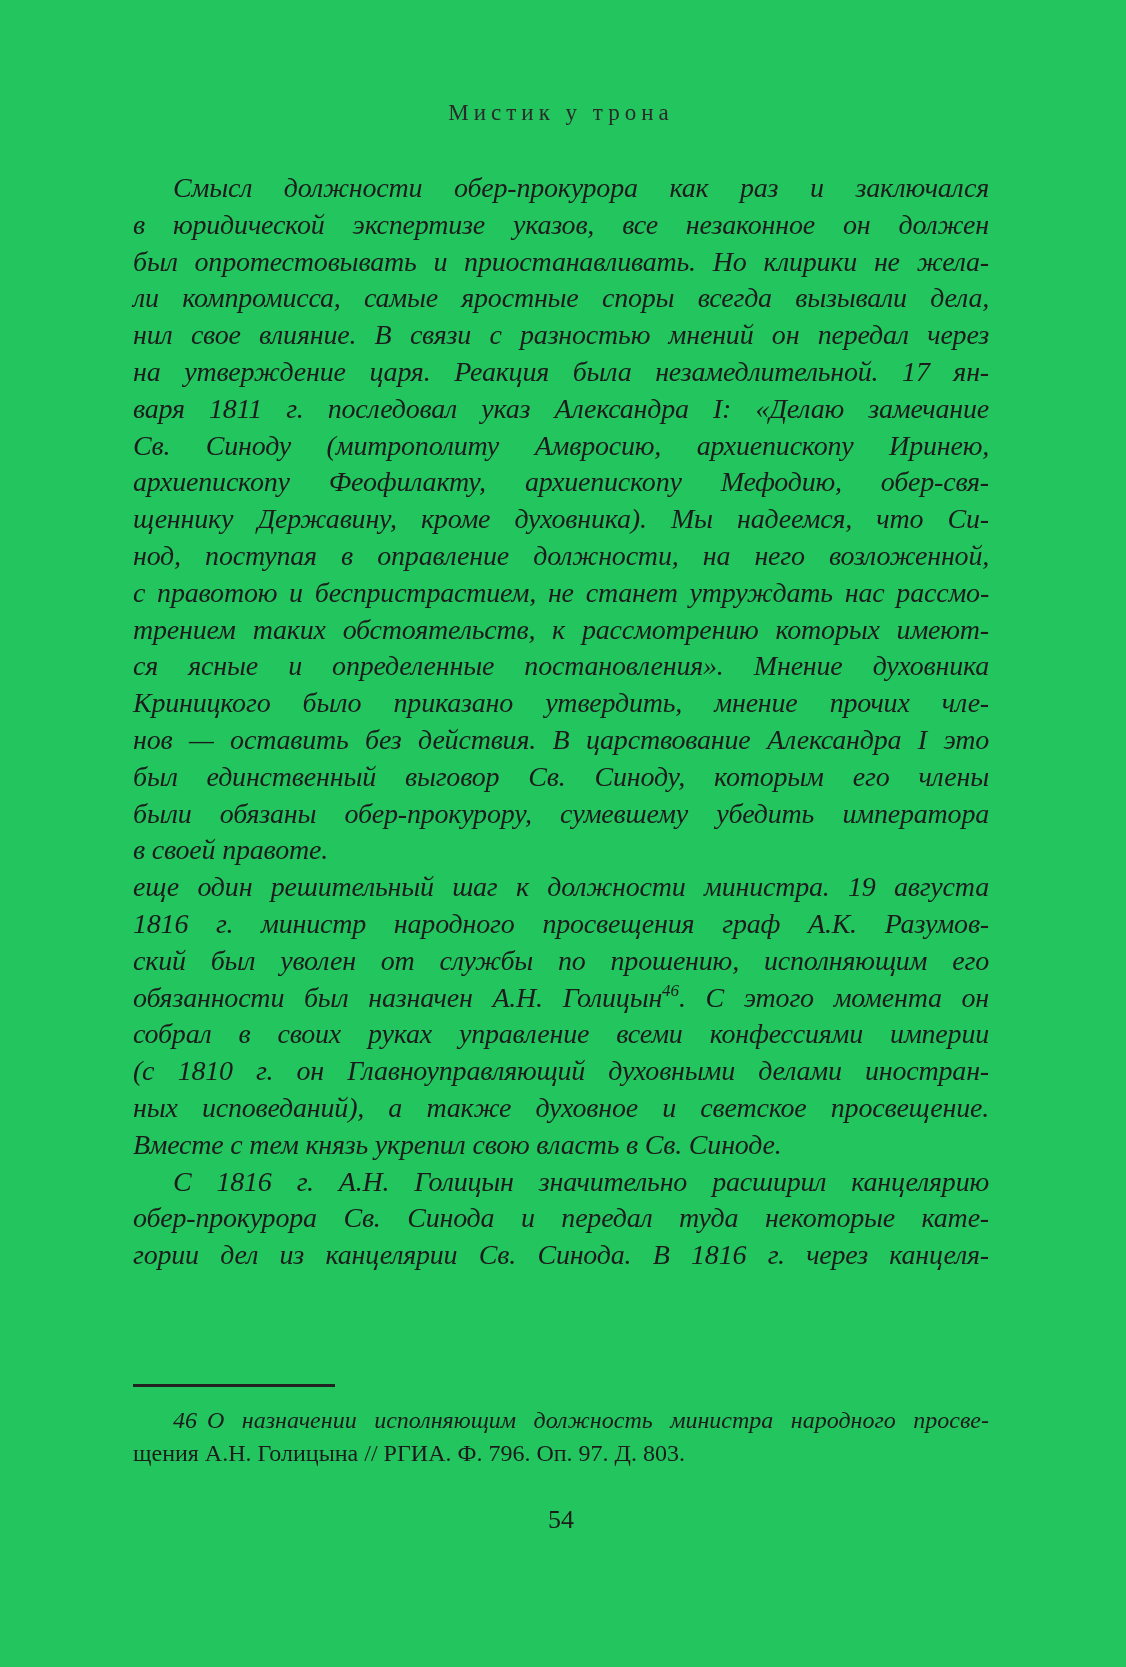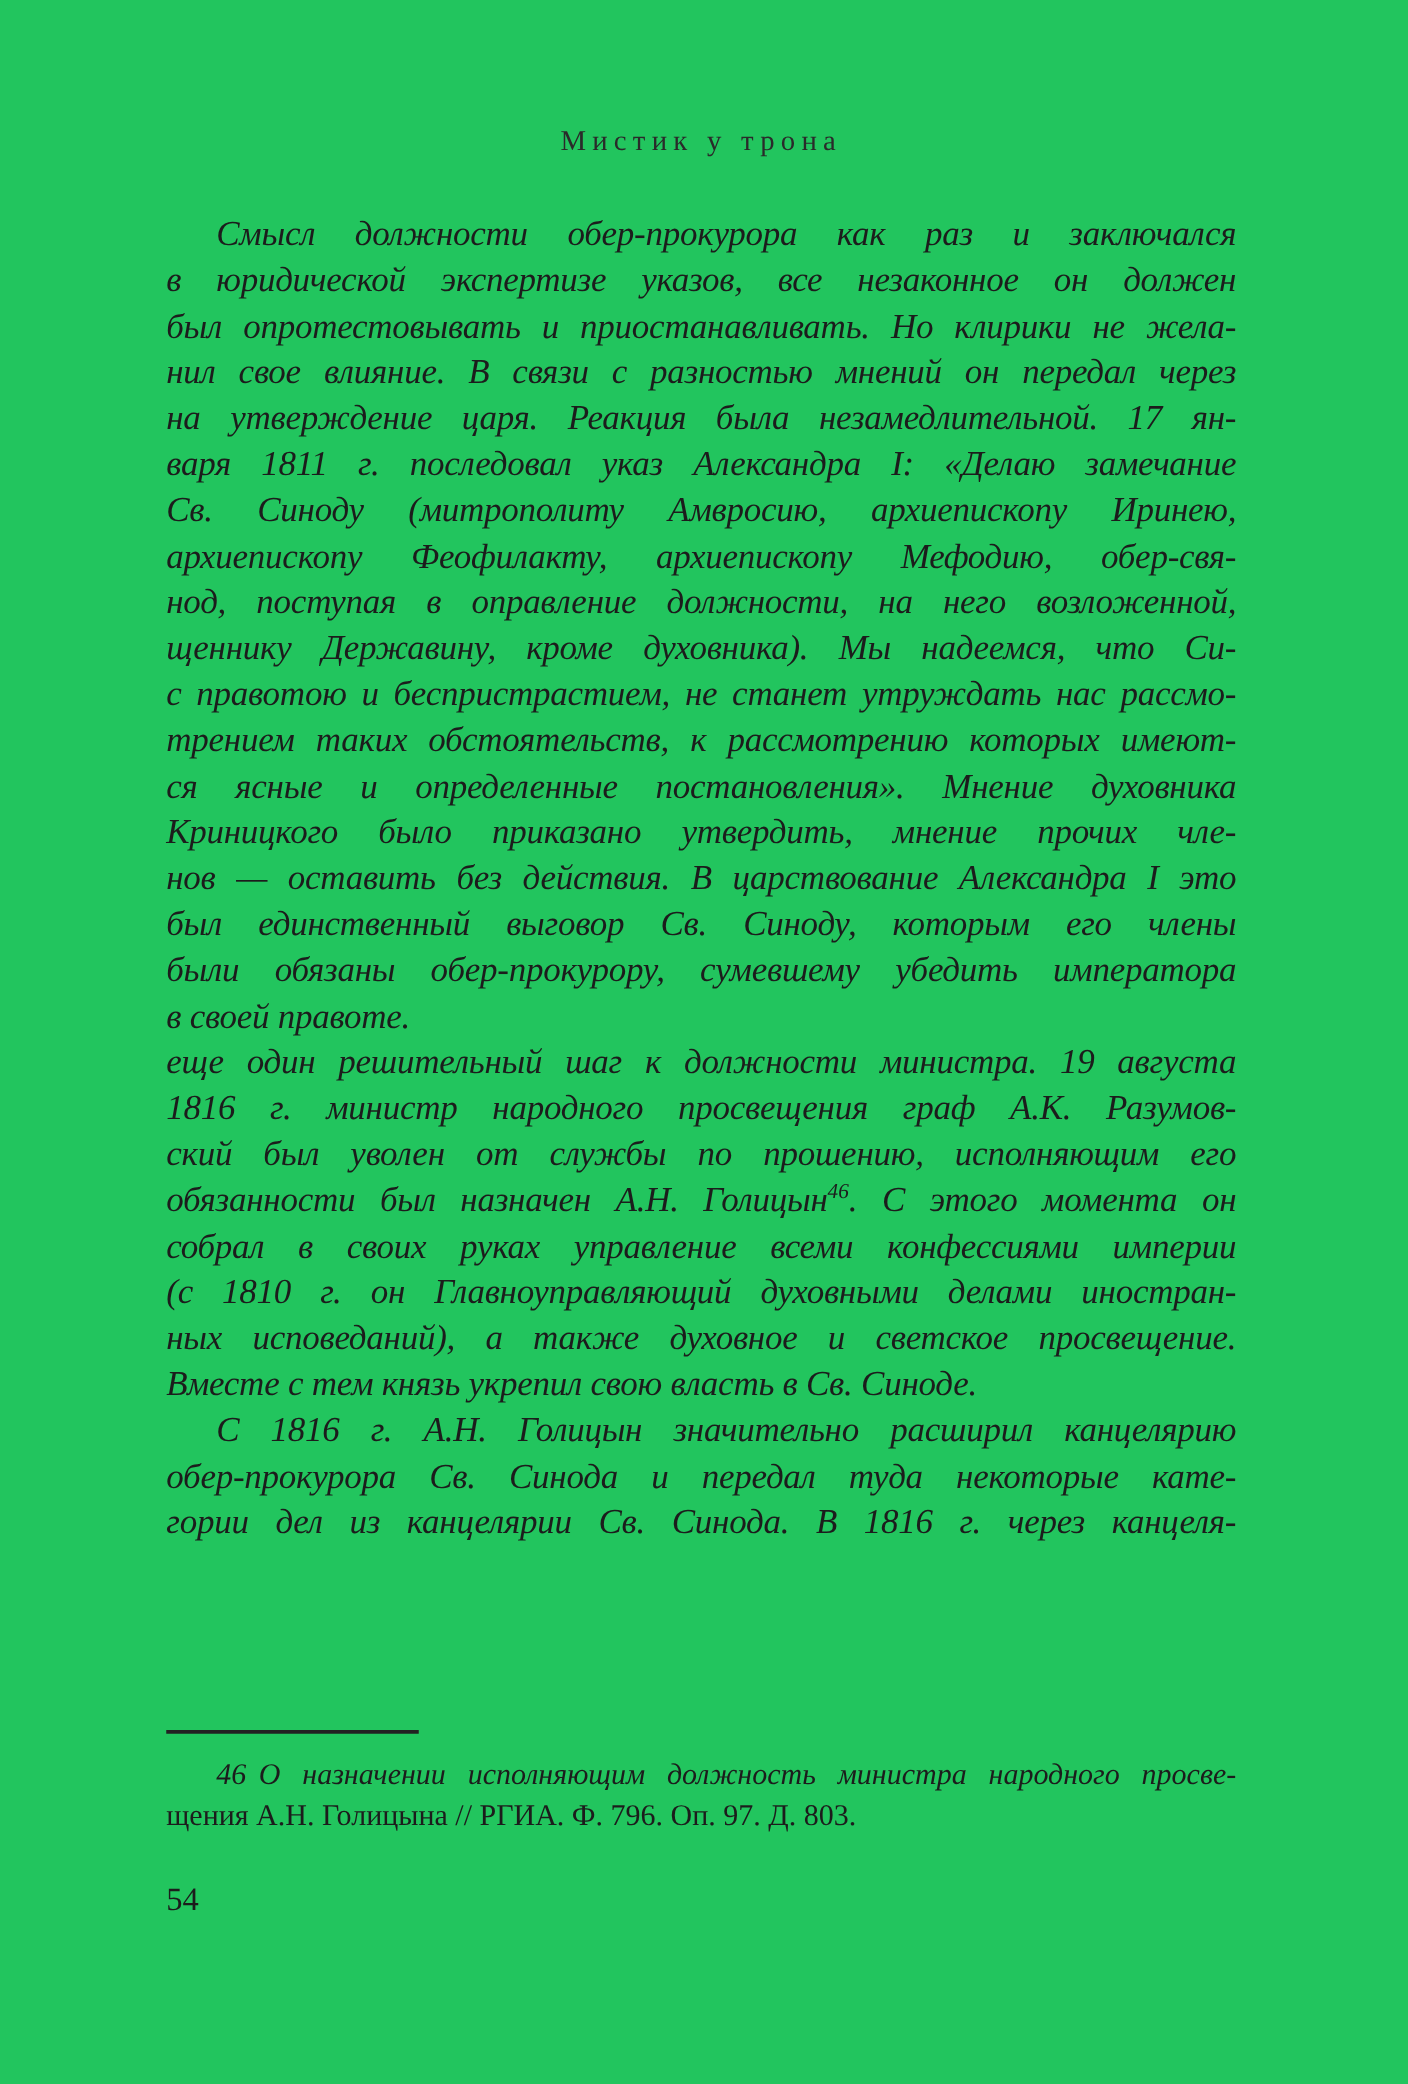--- a/index.html
+++ b/index.html
@@ -50,42 +50,44 @@
     left: 133px; right: 137px; top: 1404px;
     font-size: 24px;
     line-height: 33px;
   }
   .footnote .fline { text-align: justify; text-justify: inter-word; }
   .footnote .fline.just { text-align-last: justify; font-style: italic; }
   .fn-marker { margin-right: 10px; }
   .page-number {
     position: absolute;
     left: 133px; right: 137px; top: 1505px;
+    text-align: center;
     font-size: 26px;
   }
 </style>
 </head>
 <body>
 
 <div class="page">
 
   <div class="running-header">Мистик у трона</div>
 
   <main class="body-text">
 
     <div class="line just indent">Смысл должности обер-прокурора как раз и заключался</div>
     <div class="line just">в юридической экспертизе указов, все незаконное он должен</div>
     <div class="line just">был опротестовывать и приостанавливать. Но клирики не жела-</div>
+    <div class="line just">ли компромисса, самые яростные споры всегда вызывали дела,</div>
     <div class="line just">нил свое влияние. В связи с разностью мнений он передал через</div>
     <div class="line just">на утверждение царя. Реакция была незамедлительной. 17 ян-</div>
     <div class="line just">варя 1811 г. последовал указ Александра I: «Делаю замечание</div>
     <div class="line just">Св. Синоду (митрополиту Амвросию, архиепископу Иринею,</div>
     <div class="line just">архиепископу Феофилакту, архиепископу Мефодию, обер-свя-</div>
+    <div class="line just">щеннику Державину, кроме духовника). Мы надеемся, что Си-</div>
     <div class="line just">нод, поступая в оправление должности, на него возложенной,</div>
-    <div class="line just">щеннику Державину, кроме духовника). Мы надеемся, что Си-</div>
     <div class="line just">с правотою и беспристрастием, не станет утруждать нас рассмо-</div>
     <div class="line just">трением таких обстоятельств, к рассмотрению которых имеют-</div>
     <div class="line just">ся ясные и определенные постановления». Мнение духовника</div>
     <div class="line just">Криницкого было приказано утвердить, мнение прочих чле-</div>
     <div class="line just">нов — оставить без действия. В царствование Александра I это</div>
     <div class="line just">был единственный выговор Св. Синоду, которым его члены</div>
     <div class="line just">были обязаны обер-прокурору, сумевшему убедить императора</div>
     <div class="line">в своей правоте.</div>
 
     <div class="line just">еще один решительный шаг к должности министра. 19 августа</div>

